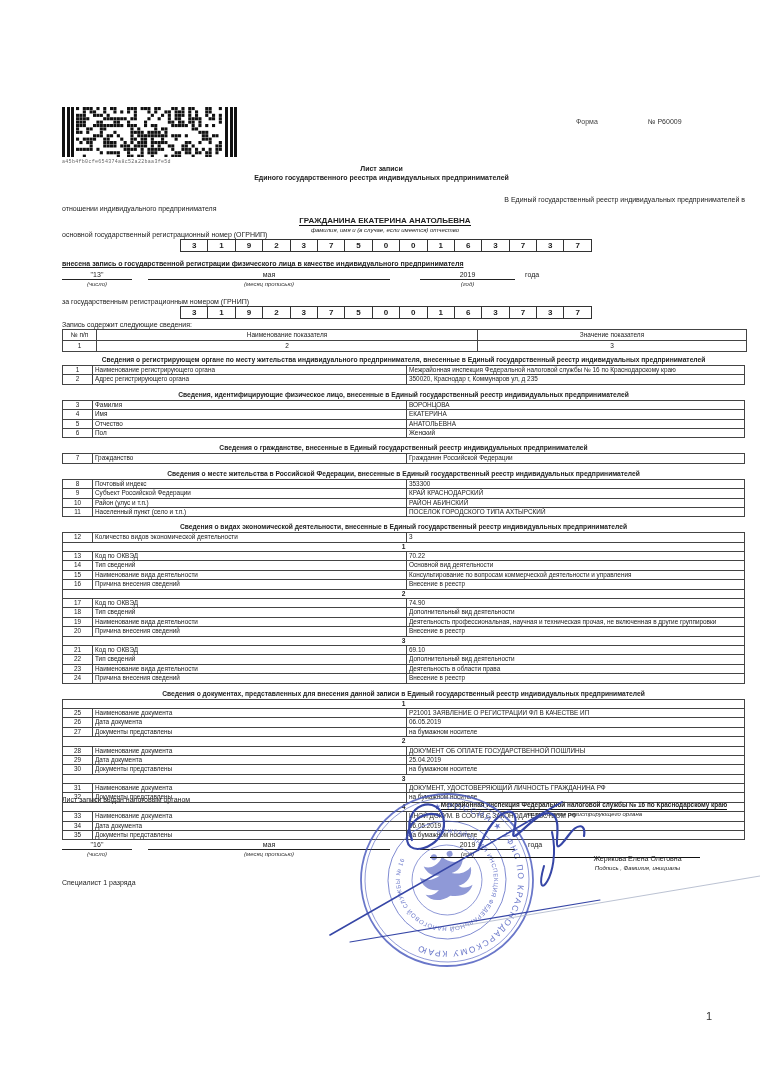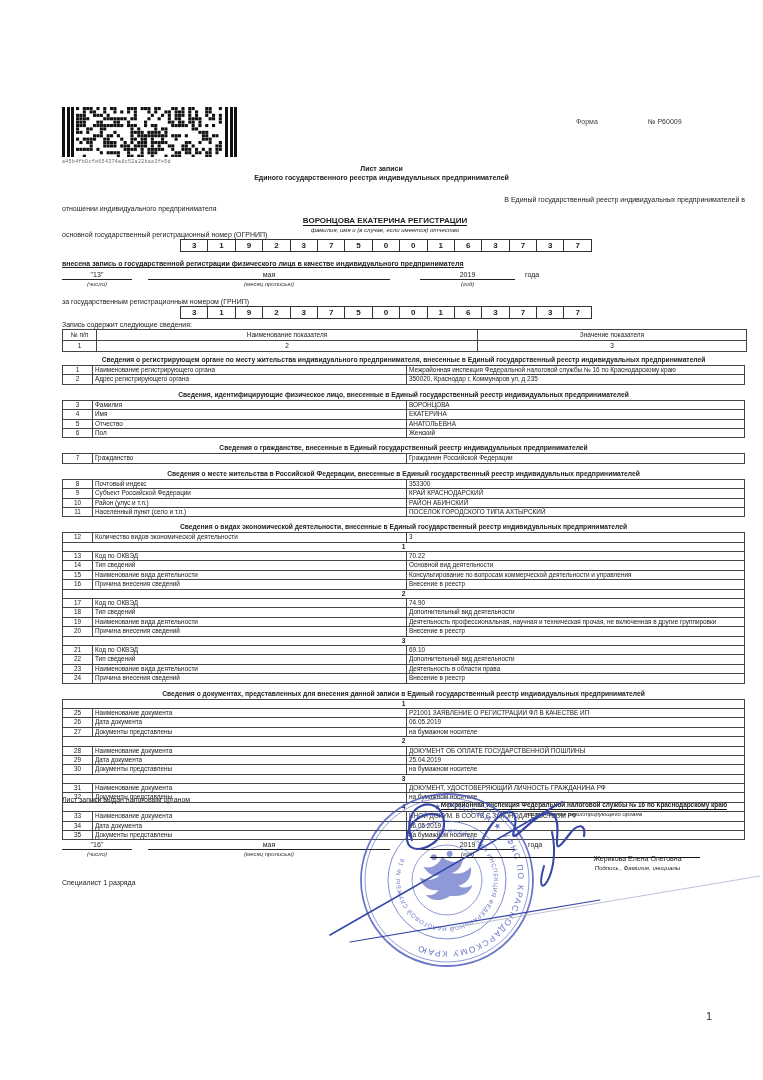--- a/index.html
+++ b/index.html
@@ -368,21 +368,21 @@
   <div class="abs t7" style="left:648px;top:117px;color:#333;">№ Р60009</div>
 
   <div class="abs center" style="left:0;right:0;top:164px;">
     <div class="t7 bold">Лист записи</div>
     <div class="t7 bold">Единого государственного реестра индивидуальных предпринимателей</div>
   </div>
 
   <div class="abs t7 right" style="right:18px;top:195px;">В Единый государственный реестр индивидуальных предпринимателей в</div>
   <div class="abs t7" style="left:62px;top:204px;">отношении индивидуального предпринимателя</div>
   <div class="abs center" style="left:225px;width:320px;top:209px;">
-    <span class="bold" style="font-size:8px;border-bottom:1px solid #111;">ВОРОНЦОВА ЕКАТЕРИНА РЕГИСТРАЦИИ</span>
+    <span class="bold" style="font-size:8px;border-bottom:1px solid #111;">ГРАЖДАНИНА ЕКАТЕРИНА АНАТОЛЬЕВНА</span>
     <div class="t6 ital">фамилия, имя и (в случае, если имеется) отчество</div>
   </div>
 
   <div class="abs t7" style="left:62px;top:230px;">основной государственный регистрационный номер (ОГРНИП)</div>
   <div class="abs digit-row" style="left:180px;top:239px;">
       <div class="digit-cell">3</div>
       <div class="digit-cell">1</div>
       <div class="digit-cell">9</div>
       <div class="digit-cell">2</div>
       <div class="digit-cell">3</div>

